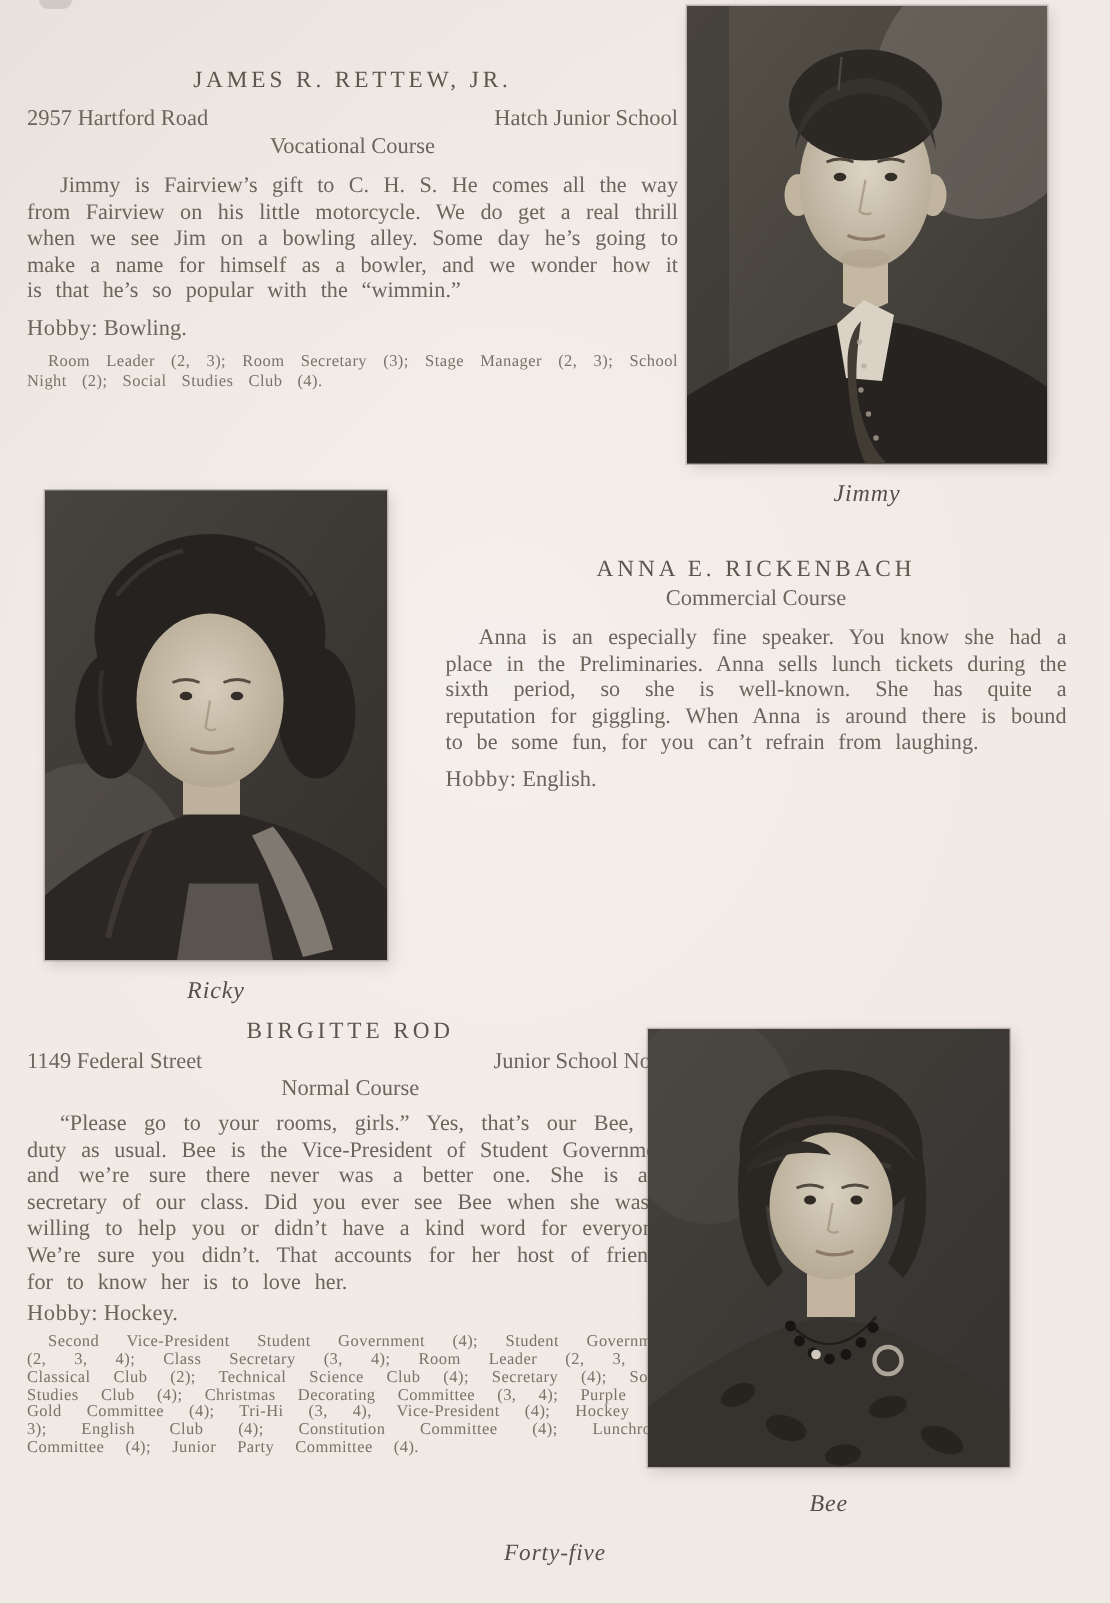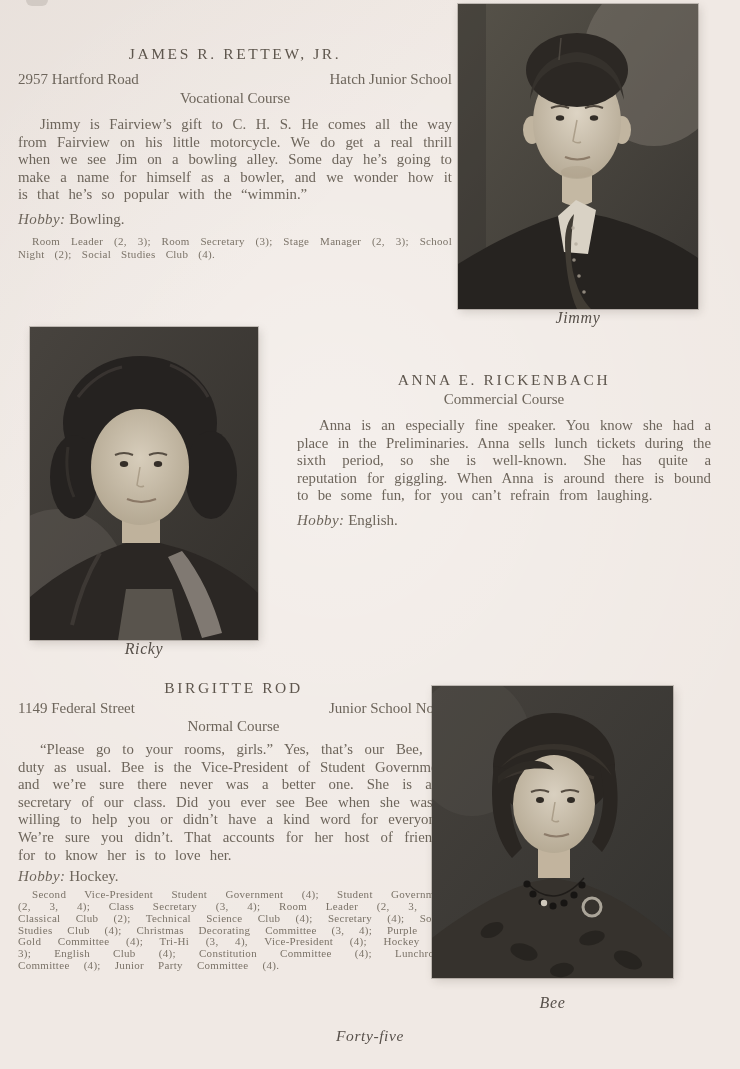--- a/index.html
+++ b/index.html
@@ -28,40 +28,40 @@
     margin:0;font-weight:normal;font-size:15.5px;letter-spacing:2.6px;
     text-align:center;color:var(--ink-dark);white-space:nowrap;
   }
   .addr-row{display:flex;justify-content:space-between;margin-top:8px;font-size:15px;color:var(--ink);}
   .course{text-align:center;margin-top:2px;font-size:15px;color:var(--ink);}
   .bio{
     margin:9px 0 0 0;font-size:14.8px;line-height:17.6px;
     text-align:justify;text-indent:22px;word-spacing:5.5px;color:var(--ink);
   }
   .hobby{margin:7px 0 0 0;font-size:15px;color:var(--ink);}
-  .hobby-label{font-style:italic;letter-spacing:.4px;}
+  .hobby-label{letter-spacing:.4px;}
   .activities{
     margin:7px 0 0 0;font-size:11px;line-height:12.8px;
     text-align:justify;text-indent:14px;word-spacing:7px;letter-spacing:.3px;
     color:var(--ink-light);
   }
   .compact .addr-row{margin-top:3px;}
   .compact .course{margin-top:1px;}
   .compact .bio{margin-top:6px;}
   .compact .hobby{margin-top:4px;}
   .compact .activities{margin-top:4px;word-spacing:11px;line-height:11.8px;}
   figure{position:absolute;margin:0;}
   .photo{
     position:relative;overflow:hidden;
     box-shadow:0 0 0 1px rgba(110,102,94,.35), 2px 3px 9px rgba(80,70,60,.20);
     background:#3c3935;
   }
   .photo svg{display:block;}
   figcaption{
-    text-align:center;font-style:italic;font-size:16px;
+    text-align:center;font-style:italic;font-size:16px;margin-top:12px;
     color:var(--caption-ink);letter-spacing:.6px;
   }
   .fig-bee figcaption{margin-top:16px;}
   .page-number{
     position:absolute;left:0;right:0;top:1027px;text-align:center;
     font-style:italic;font-size:15.5px;color:var(--caption-ink);letter-spacing:.6px;
   }
 </style>
 </head>
 <body>

